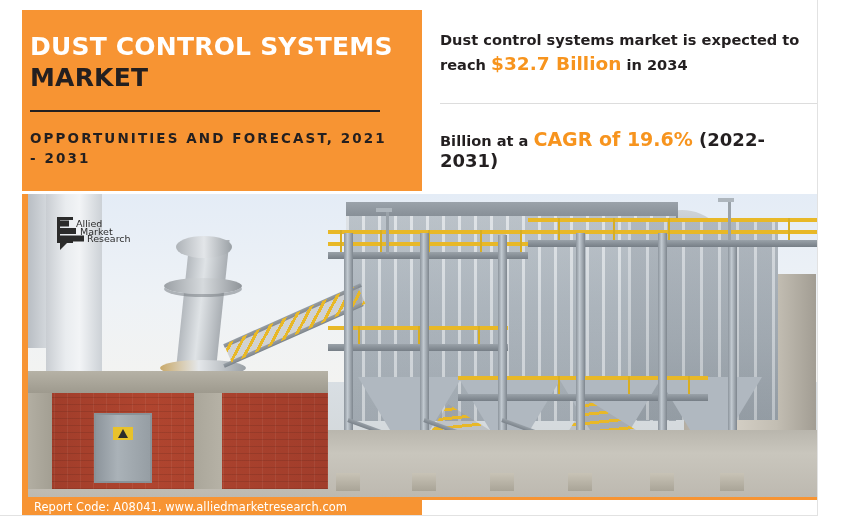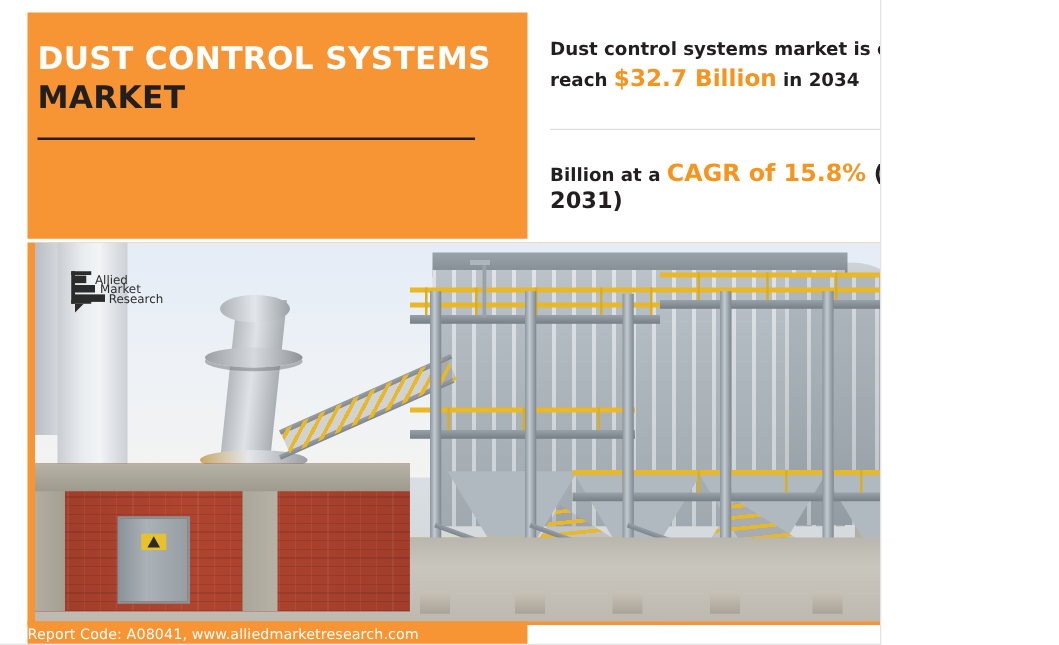--- a/index.html
+++ b/index.html
@@ -4,21 +4,21 @@
 <style>
   * { box-sizing: border-box; margin: 0; padding: 0; }
   html, body {
     width: 847px; height: 516px;
     background: #ffffff;
     font-family: "DejaVu Sans", "Liberation Sans", sans-serif;
     overflow: hidden;
   }
   .card {
     position: absolute; left: 0; top: 0;
-    width: 705px; height: 516px;
+    width: 818px; height: 516px;
     background: #ffffff;
     border-right: 1px solid #e2e2e2;
     border-bottom: 1px solid #e2e2e2;
     overflow: hidden;
   }
 
   
   .orange-panel {
     position: absolute;
     left: 22px; top: 10px;
@@ -278,48 +278,49 @@
     z-index: 30;
   }
 
   
   .caption-bar {
     position: absolute;
     left: 22px; top: 497px;
     width: 400px; height: 19px;
     background: #F79433;
     display: flex; align-items: center;
-    padding-left: 0;
+    padding-left: 12px;
   }
   .caption-text {
     font-size: 11.4px;
     color: #ffffff;
     letter-spacing: 0.1px;
   }
 </style>
 </head>
 <body>
 
 <div class="card">
 
   <div class="orange-panel">
     <div class="title">
       <span>DUST CONTROL SYSTEMS</span>
       <span class="dark">MARKET</span>
     </div>
     <div class="title-rule"></div>
+    <div class="subtitle">OPPORTUNITIES AND FORECAST, 2021 - 2031</div>
   </div>
 
   <div class="right-panel">
     <div class="stat-line">
       <span>Dust control systems market is expected to reach </span><span class="accent">$32.7 Billion</span><span> in 2034</span>
     </div>
     <div class="panel-rule"></div>
     <div class="cagr-line">
-      <span>Billion at a </span><span class="accent">CAGR of 15.8%</span><span class="years"> (2022-2031)</span>
+      <span>Billion at a </span><span class="accent">CAGR of 19.6%</span><span class="years"> (2022-2031)</span>
     </div>
   </div>
 
   <div class="photo-frame">
     <div class="photo">
 
       <div class="sky"></div>
 
       <div class="silo"></div>
       <div class="duct-big"></div>

